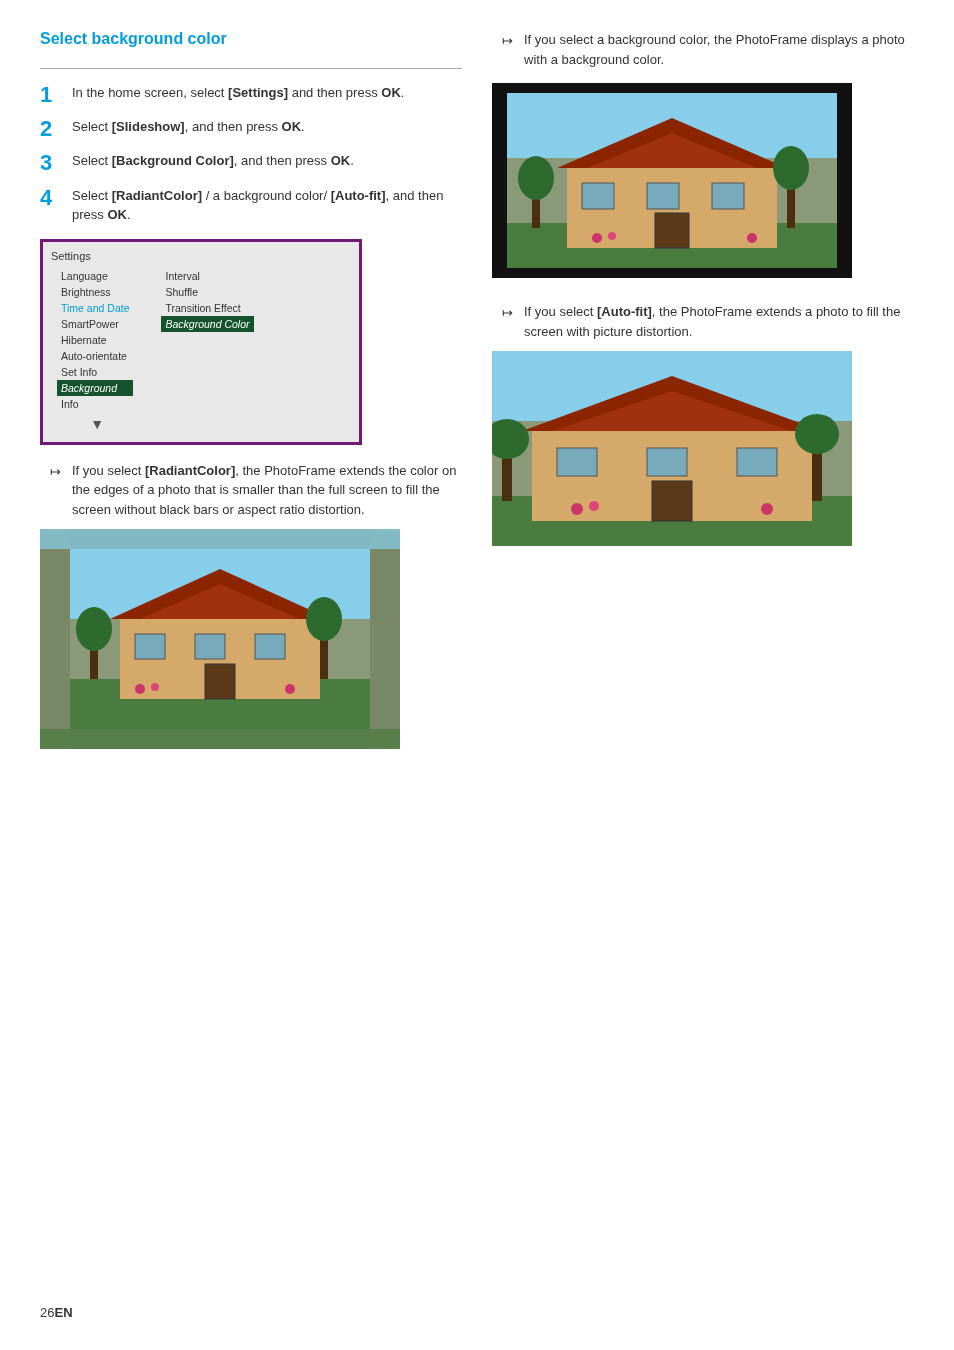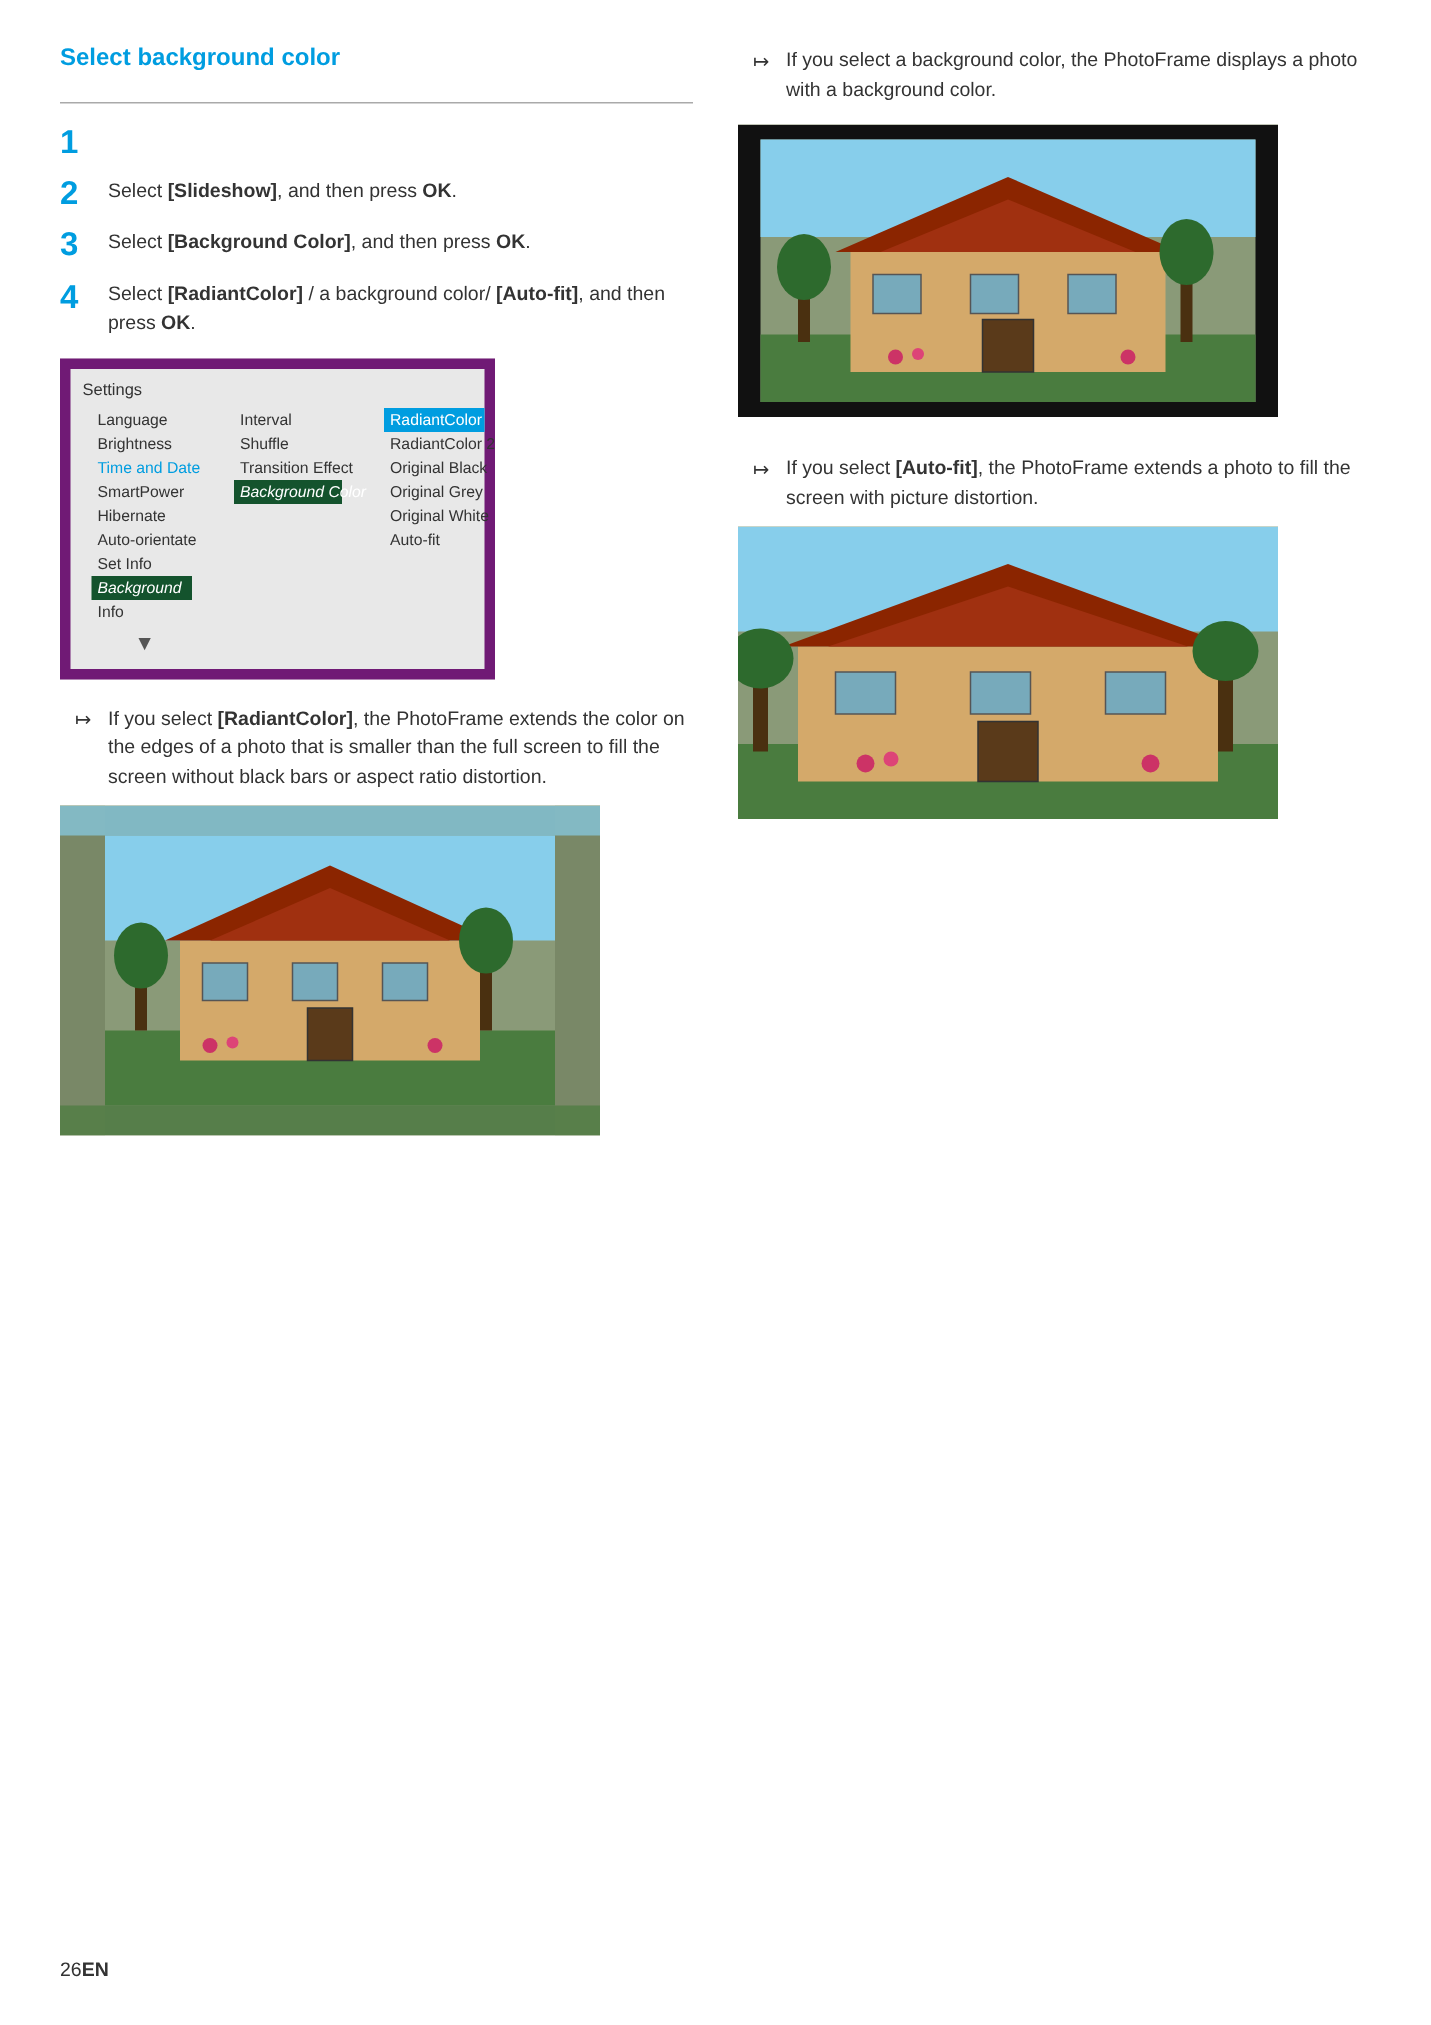--- a/index.html
+++ b/index.html
@@ -72,23 +72,23 @@
       line-height: 1.5;
       color: #333;
     }
 
     .step-text strong, .step-text b {
       font-weight: bold;
     }
 
     
     .settings-menu-container {
-      border: 7px solid #701a75;
+      border: 3px solid #701a75;
       background: #e8e8e8;
-      width: 290px;
+      width: 322px;
       margin-bottom: 16px;
       padding: 6px 0 10px 0;
     }
 
     .settings-menu-title {
       font-size: 11px;
       color: #333;
       padding: 2px 8px 6px 8px;
       font-weight: normal;
     }
@@ -224,20 +224,23 @@
 <div class="page-container">
 
   <div class="left-col">
 
     <div class="section-title">Select background color</div>
 
 
     <ul class="steps-list">
       <li class="step-item">
         <span class="step-number">1</span>
+        <span class="step-text">
+          In the home screen, select <b>[Settings]</b> and then press <b>OK</b>.
+        </span>
       </li>
       <li class="step-item">
         <span class="step-number">2</span>
         <span class="step-text">
           Select <b>[Slideshow]</b>, and then press <b>OK</b>.
         </span>
       </li>
       <li class="step-item">
         <span class="step-number">3</span>
         <span class="step-text">
@@ -269,28 +272,20 @@
           <div class="menu-divider-arrow">▼</div>
         </div>
 
         <div class="menu-col menu-col-2">
           <div class="menu-item">Interval</div>
           <div class="menu-item">Shuffle</div>
           <div class="menu-item">Transition Effect</div>
           <div class="menu-item selected">Background Color</div>
         </div>
 
-        <div class="menu-col menu-col-3">
-          <div class="menu-item highlighted">RadiantColor</div>
-          <div class="menu-item">RadiantColor 2</div>
-          <div class="menu-item">Original Black</div>
-          <div class="menu-item">Original Grey</div>
-          <div class="menu-item">Original White</div>
-          <div class="menu-item">Auto-fit</div>
-        </div>
       </div>
     </div>
 
     <div class="note-item">
       <span class="note-arrow">↦</span>
       <span class="note-text">
         If you select <b>[RadiantColor]</b>, the PhotoFrame extends the color on the edges of a photo that is smaller than the full screen to fill the screen without black bars or aspect ratio distortion.
       </span>
     </div>
 

